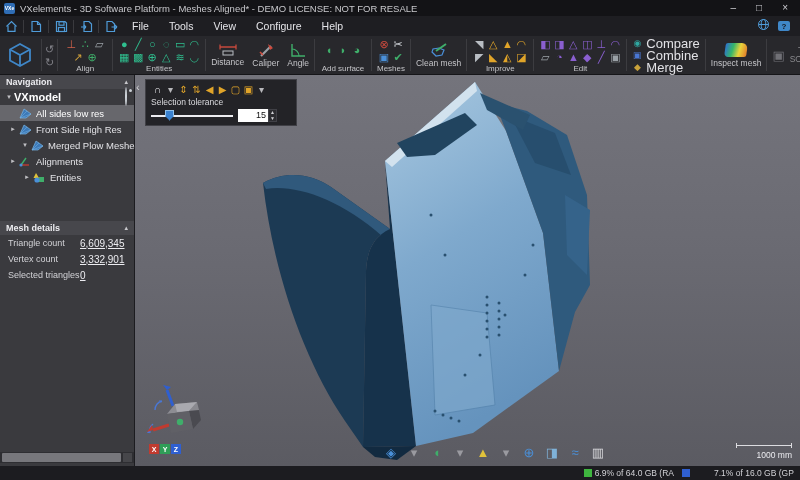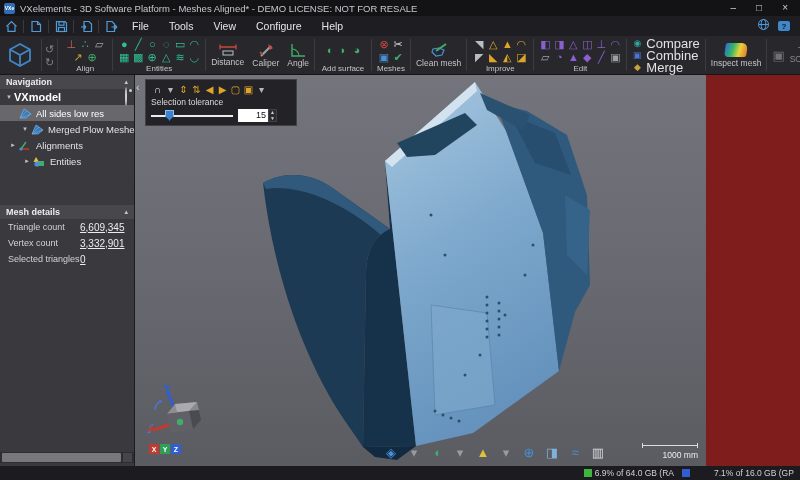--- a/index.html
+++ b/index.html
@@ -38,21 +38,21 @@
   .ccmrow{display:flex;align-items:center;gap:4px;height:11px;}
   .ccmrow .ic{width:10px;height:10px;font-size:9px;line-height:10px;text-align:center;}
   .ic-compare{color:#2fa7a0;}.ic-combine{color:#4a77d4;}.ic-merge{color:#c9a23a;}
   .ccmrow .lbl{font-size:13px;color:#e2e2e6;}
   .disabled .rlabel,.disabled .lbl{color:#8a8a8e;}
   .two{display:flex;flex-direction:column;line-height:9px;}
   .insmesh{width:22px;height:14px;border-radius:2px 6px 2px 4px;background:linear-gradient(100deg,#2e6fd0 0%,#35b56a 35%,#e8d23a 65%,#e07a2a 100%);transform:skewX(-8deg);}
   .swcube{font-size:13px;color:#707076;}
 
   
-  .main{position:absolute;left:0;top:75px;width:706px;height:391px;display:flex;}
+  .main{position:absolute;left:0;top:75px;width:800px;height:391px;display:flex;}
 
   
   .leftpanel{width:135px;height:391px;background:#3a3a3e;display:flex;flex-direction:column;border-right:1px solid #1c1c20;}
   .phead{height:14px;background:#47474c;display:flex;align-items:center;padding:0 6px;flex:none;}
   .phead .ht{font-size:9px;font-weight:bold;color:#ececf0;}
   .phead .hc{margin-left:auto;font-size:7px;color:#c8c8cc;}
   .trow{height:16px;display:flex;align-items:center;flex:none;}
   .trow.selected{background:#67676c;}
   .tcaret{width:10px;font-size:7px;color:#c0c0c4;text-align:center;flex:none;}
   .tlabel{font-size:9.5px;color:#e2e2e6;white-space:nowrap;}
@@ -369,20 +369,31 @@
         <span class="ticon">
           <svg width="13" height="11" viewBox="0 0 13 11">
               <path d="M1 10 L5 1 L8 3 L12 6 L7 10 Z" fill="#3d7ab8" stroke="#79b4e4" stroke-width="0.7"></path>
               <path d="M1 10 L8 3 M1 10 L12 6" stroke="#79b4e4" stroke-width="0.5"></path>
             </svg>
         </span>
         <span class="tlabel" style="margin-left:4px;color:#fff;">All sides low res</span>
         <span class="teye"><span class="eyec"></span></span>
       </div>
 
+      <div class="trow" style="padding-left:8px;">
+        <span class="tcaret">▸</span>
+        <span class="ticon">
+          <svg width="13" height="11" viewBox="0 0 13 11">
+              <path d="M1 10 L5 1 L8 3 L12 6 L7 10 Z" fill="#3d7ab8" stroke="#79b4e4" stroke-width="0.7"></path>
+              <path d="M1 10 L8 3 M1 10 L12 6" stroke="#79b4e4" stroke-width="0.5"></path>
+            </svg>
+        </span>
+        <span class="tlabel" style="margin-left:4px;">Front Side High Res</span>
+        <span class="teye"><span class="eyec"></span></span>
+      </div>
 
       <div class="trow" style="padding-left:20px;">
         <span class="tcaret">▾</span>
         <span class="ticon">
           <svg width="13" height="11" viewBox="0 0 13 11">
               <path d="M1 10 L5 1 L8 3 L12 6 L7 10 Z" fill="#3d7ab8" stroke="#79b4e4" stroke-width="0.7"></path>
               <path d="M1 10 L8 3 M1 10 L12 6" stroke="#79b4e4" stroke-width="0.5"></path>
             </svg>
         </span>
         <span class="tlabel" style="margin-left:4px;">Merged Plow Meshes</span>

